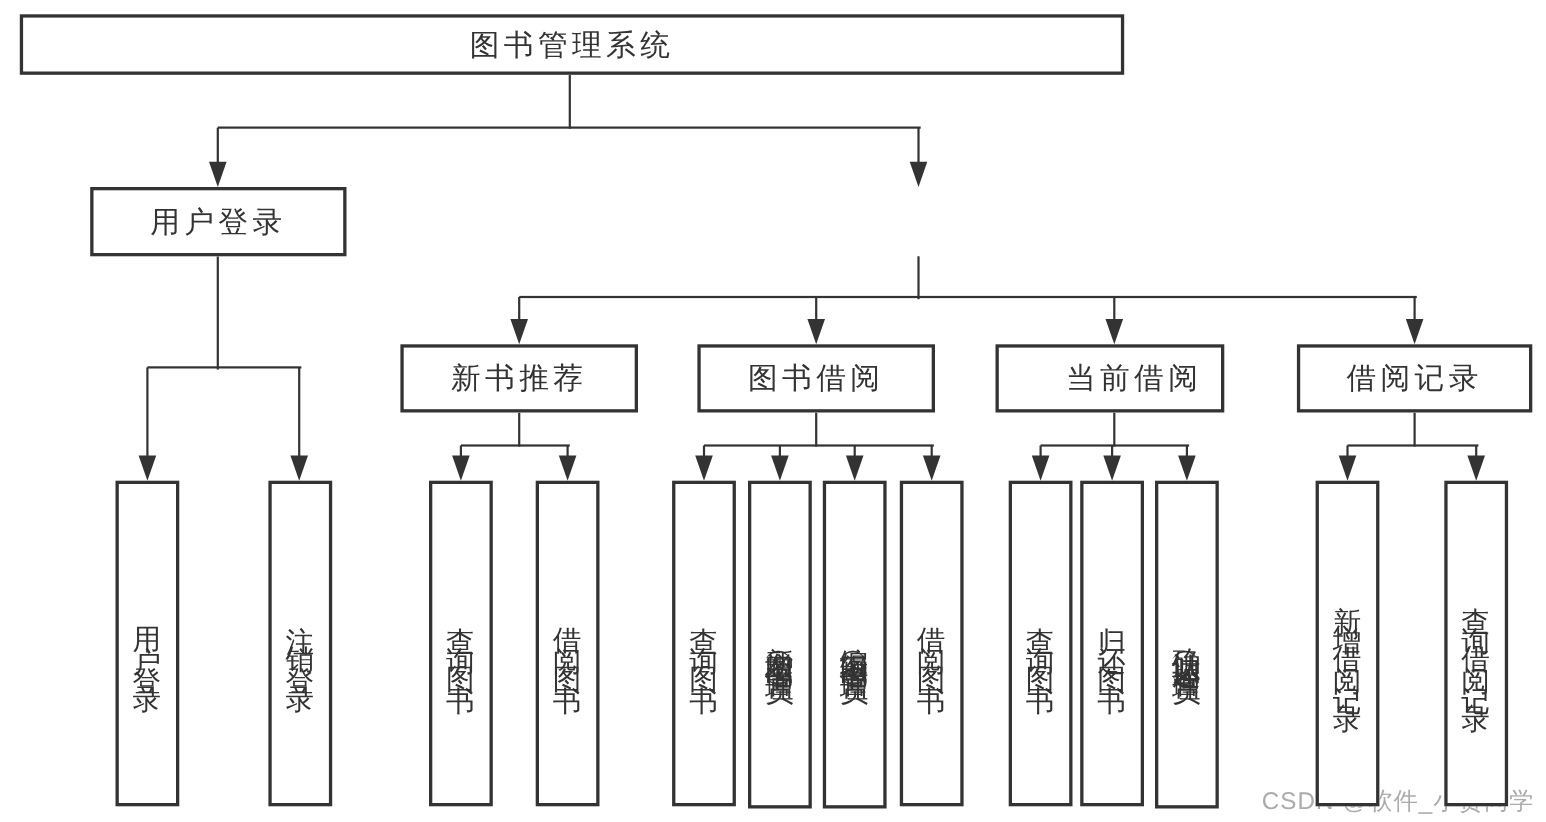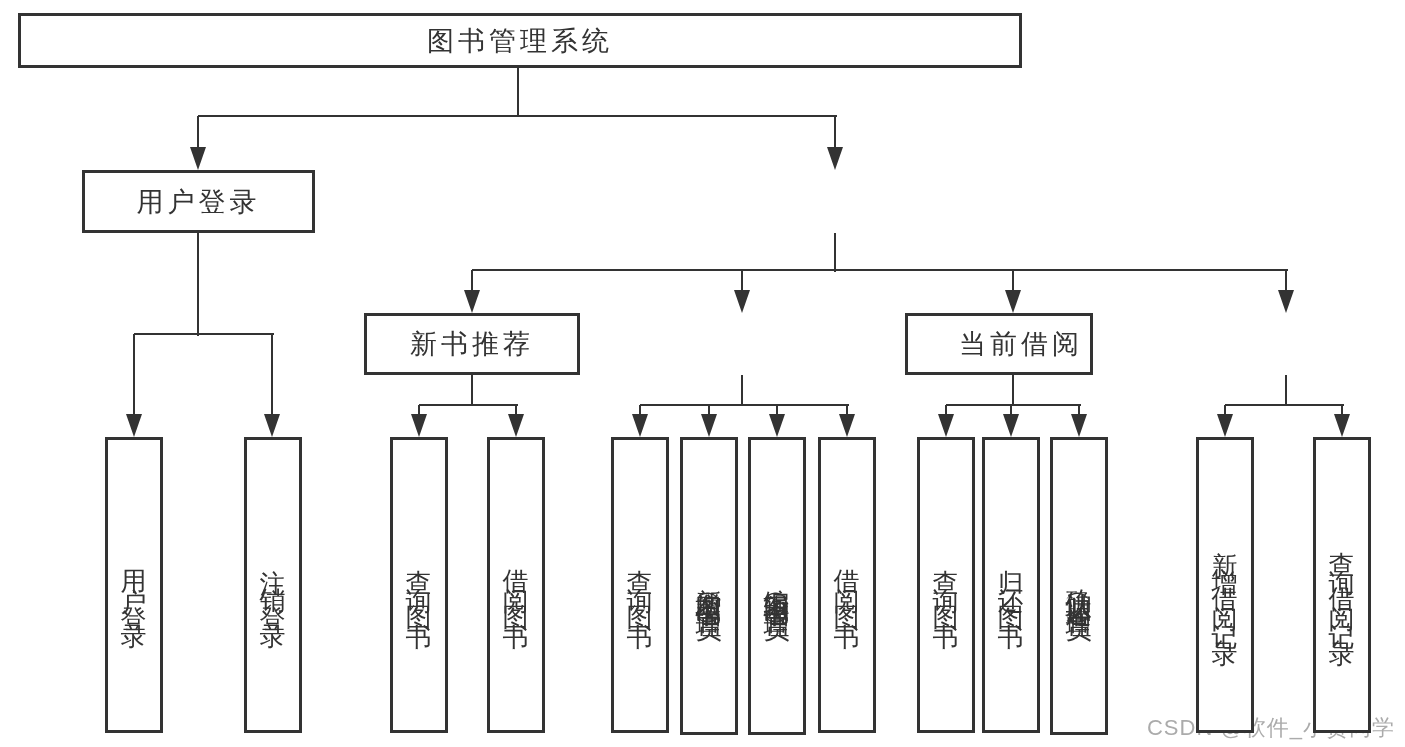--- a/index.html
+++ b/index.html
@@ -99,21 +99,23 @@
     <div class="arrow" style="left: 769px; top: 414px;"></div>
     <div class="arrow" style="left: 839px; top: 414px;"></div>
     <div class="arrow" style="left: 938px; top: 414px;"></div>
     <div class="arrow" style="left: 1003px; top: 414px;"></div>
     <div class="arrow" style="left: 1071px; top: 414px;"></div>
     <div class="arrow" style="left: 1217px; top: 414px;"></div>
     <div class="arrow" style="left: 1334px; top: 414px;"></div>
     <div class="box h" style="left: 18px; top: 13px; width: 1004px; height: 55px;">图书管理系统</div>
     <div class="box h" style="left: 82px; top: 170px; width: 233px; height: 63px;">用户登录</div>
     <div class="box h" style="left: 364px; top: 313px; width: 216px; height: 62px;">新书推荐</div>
-    <div class="box h" style="left: 905px; top: 313px; width: 188px; height: 62px; padding-left: 44px;">当前借阅</div>
+    <div class="box h" style="left: 634px; top: 313px; width: 216px; height: 62px;">图书借阅</div>
+    <div class="box h" style="left: 905px; top: 313px; width: 208px; height: 62px; padding-left: 44px;">当前借阅</div>
+    <div class="box h" style="left: 1179px; top: 313px; width: 214px; height: 62px;">借阅记录</div>
     <div class="box v" style="left: 105px; top: 437px; width: 58px; height: 296px; letter-spacing: 18px;">用户登录</div>
     <div class="box v" style="left: 244px; top: 437px; width: 58px; height: 296px; letter-spacing: 18px;">注销登录</div>
     <div class="box v" style="left: 390px; top: 437px; width: 58px; height: 296px; letter-spacing: 18px;">查询图书</div>
     <div class="box v" style="left: 487px; top: 437px; width: 58px; height: 296px; letter-spacing: 18px;">借阅图书</div>
     <div class="box v" style="left: 611px; top: 437px; width: 58px; height: 296px; letter-spacing: 18px;">查询图书</div>
     <div class="box v" style="left: 680px; top: 437px; width: 58px; height: 298px; letter-spacing: 4px;">新增图书（管理员）</div>
     <div class="box v" style="left: 748px; top: 437px; width: 58px; height: 298px; letter-spacing: 4px;">编辑图书（管理员）</div>
     <div class="box v" style="left: 818px; top: 437px; width: 58px; height: 296px; letter-spacing: 18px;">借阅图书</div>
     <div class="box v" style="left: 917px; top: 437px; width: 58px; height: 296px; letter-spacing: 18px;">查询图书</div>
     <div class="box v" style="left: 982px; top: 437px; width: 58px; height: 296px; letter-spacing: 18px;">归还图书</div>

